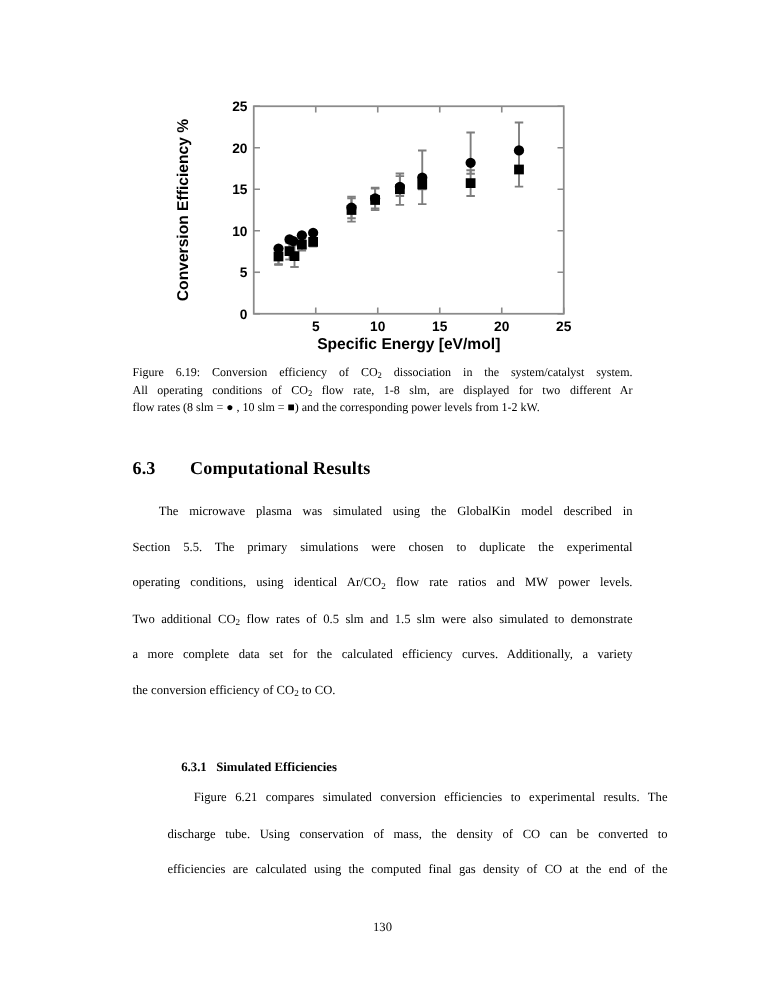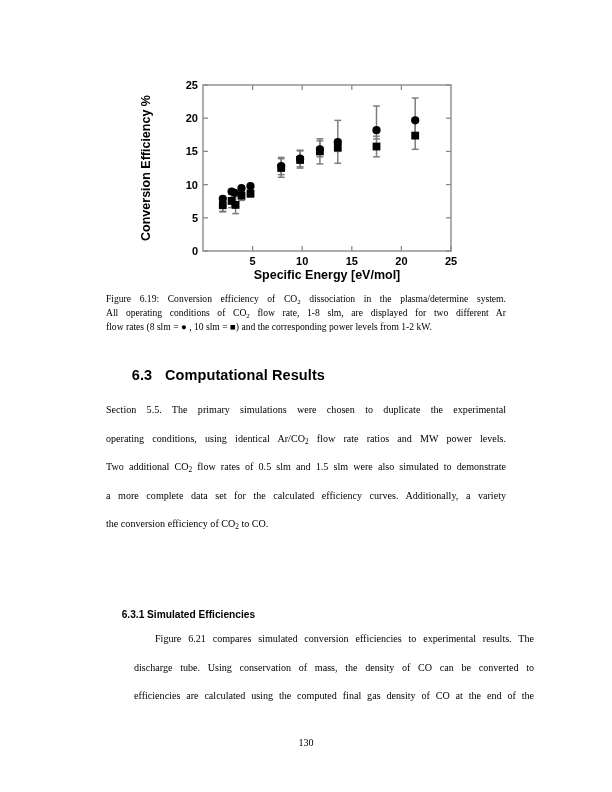--- a/index.html
+++ b/index.html
@@ -48,36 +48,35 @@
   }
   .caption .ln { display: block; }
   .caption .ln.j {
     text-align: justify;
     text-align-last: justify;
   }
 
   
   .h-sec {
     position: absolute;
-    left: 119px;
-    font-family: Liberation Sans, sans-serif;
+    left: 106px;
+    font-family: Liberation Serif, serif;
     font-weight: bold;
-    text-align: center;
   }
   .h2 {
     top: 367px;
     font-size: 14.5px;
     letter-spacing: 0.1px;
   }
   .h2 .num { display: inline-block; width: 46px; }
   .h3 {
     top: 609px;
     font-size: 10.2px;
   }
-  .h3 .num { display: inline-block; width: 28px; }
+  .h3 .num { display: inline-block; width: 28px; margin-left: 39px; }
 
   
   .para {
     position: absolute;
     left: 106px;
     width: 400px;
     font-size: 10.1px;
   }
   .para .ln {
     display: block;
@@ -269,30 +268,31 @@
           <circle cx="213.9" cy="81.4" r="4.1"></circle>
           <circle cx="231.8" cy="74.1" r="4.1"></circle>
           <circle cx="270.5" cy="62.2" r="4.1"></circle>
           <circle cx="309.2" cy="52.3" r="4.1"></circle>
         </g>
       </svg>
     </div>
   </div>
 
   <div class="caption">
-    <span class="ln j"><span>Figure 6.19: Conversion efficiency of CO</span><sub>2</sub><span> dissociation in the plasma/determine system.</span></span>
+    <span class="ln j"><span>Figure 6.19: Conversion efficiency of CO</span><sub>2</sub><span> dissociation in the system/catalyst system.</span></span>
     <span class="ln j"><span>All operating conditions of CO</span><sub>2</sub><span> flow rate, 1-8 slm, are displayed for two different Ar</span></span>
     <span class="ln"><span>flow rates (8 slm = </span><span>●</span><span> , 10 slm = </span><span>■</span><span>) and the corresponding power levels from 1-2 kW.</span></span>
   </div>
 
   <div class="h-sec h2">
     <span class="num">6.3</span><span>Computational Results</span>
   </div>
 
   <div class="para p1">
+    <span class="ln j"><span class="indent"></span><span>The microwave plasma was simulated using the GlobalKin model described in</span></span>
     <span class="ln j"><span>Section 5.5.  The primary simulations were chosen to duplicate the experimental</span></span>
     <span class="ln j"><span>operating conditions, using identical Ar/CO</span><sub>2</sub><span> flow rate ratios and MW power levels.</span></span>
     <span class="ln j"><span>Two additional CO</span><sub>2</sub><span> flow rates of 0.5 slm and 1.5 slm were also simulated to demonstrate</span></span>
     <span class="ln j"><span>a more complete data set for the calculated efficiency curves. Additionally, a variety</span></span>
     <span class="ln"><span>the conversion efficiency of CO</span><sub>2</sub><span> to CO.</span></span>
   </div>
 
   <div class="h-sec h3">
     <span class="num">6.3.1</span><span>Simulated Efficiencies</span>
   </div>

